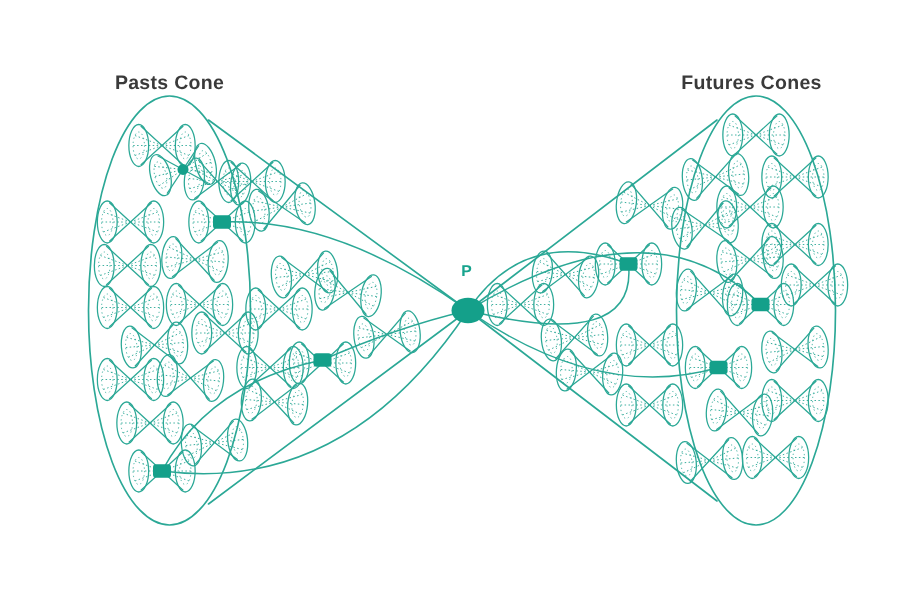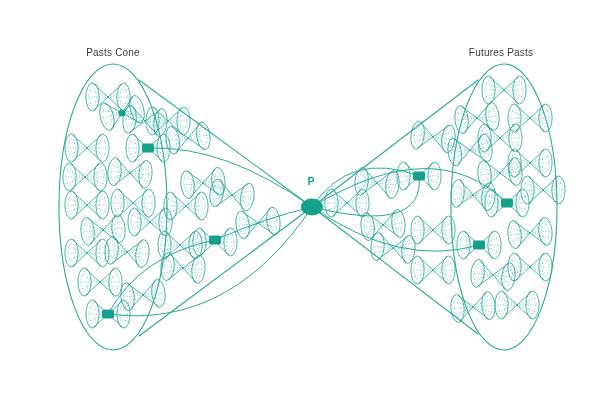--- a/index.html
+++ b/index.html
@@ -3,21 +3,21 @@
 <meta charset="utf-8">
 <style>
   html,body{margin:0;padding:0;background:#ffffff;}
   .stage{
     position:relative;width:600px;height:408px;background:#ffffff;overflow:hidden;
     font-family:"Liberation Sans", sans-serif;
   }
   .stage svg{position:absolute;left:0;top:0;}
   .cone-label{
     position:absolute;top:47px;transform:translateX(-50%);
-    font-size:10px;font-weight:normal;color:#3a3a3a;white-space:nowrap;letter-spacing:.2px;
+    font-size:13px;font-weight:bold;color:#3a3a3a;white-space:nowrap;letter-spacing:.2px;
   }
   .p-label{
     position:absolute;left:311px;top:175px;transform:translateX(-50%);
     font-size:10.5px;font-weight:bold;color:#17a38d;
   }
   .caption{
     position:absolute;left:302px;top:325px;transform:translateX(-50%);
     font-size:10px;font-weight:bold;color:#1ca795;white-space:nowrap;letter-spacing:.1px;
   }
 </style>
@@ -536,15 +536,15 @@
       <rect x="142" y="143.5" width="12" height="9" rx="2" fill="#14a08a" stroke="none"></rect>
       <rect x="209" y="235.5" width="12" height="9" rx="2" fill="#14a08a" stroke="none"></rect>
       <rect x="102" y="309.5" width="12" height="9" rx="2" fill="#14a08a" stroke="none"></rect>
       <circle cx="122" cy="113" r="3.6" fill="#14a08a" stroke="none"></circle>
       <rect x="413" y="171.5" width="12" height="9" rx="2" fill="#14a08a" stroke="none"></rect>
       <rect x="501" y="198.5" width="12" height="9" rx="2" fill="#14a08a" stroke="none"></rect>
       <rect x="473" y="240.5" width="12" height="9" rx="2" fill="#14a08a" stroke="none"></rect>
       <ellipse cx="312" cy="207" rx="11" ry="8.5" fill="#14a08a" stroke="none"></ellipse>
     </svg>
   <div class="cone-label" style="left:113px">Pasts Cone</div>
-  <div class="cone-label" style="left:501px">Futures Pasts</div>
+  <div class="cone-label" style="left:501px">Futures Cones</div>
   <div class="p-label">P</div>
 </div>
 
 </body></html>

